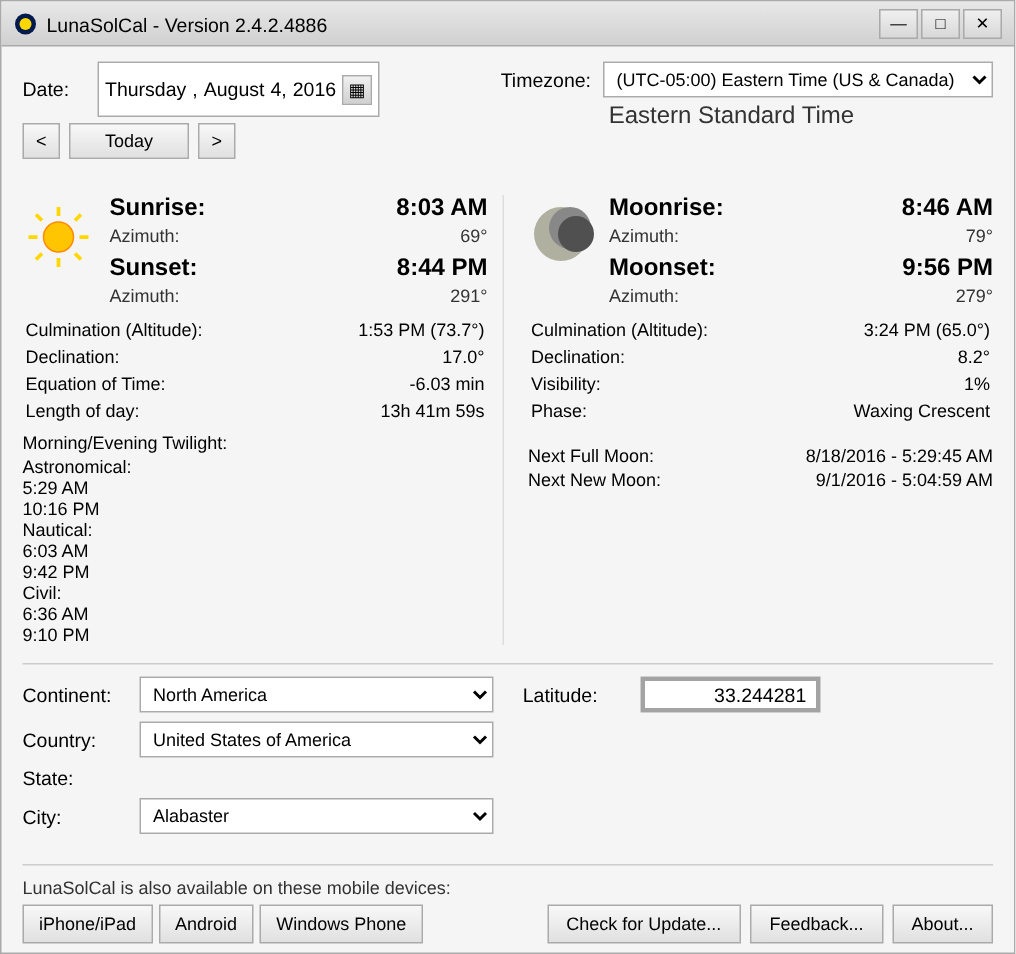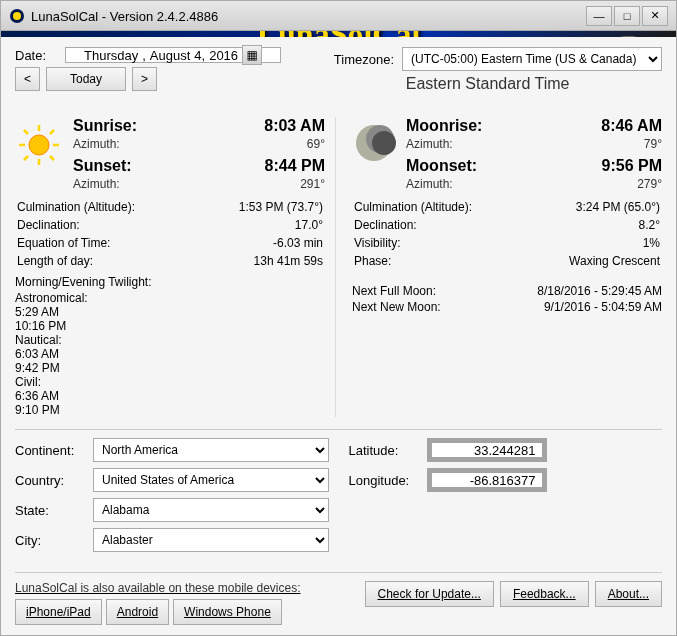--- a/index.html
+++ b/index.html
@@ -88,25 +88,25 @@
     }
     .date-row {
       display: flex;
       align-items: center;
       gap: 10px;
     }
     .date-label { min-width: 40px; color: #000; }
     .date-input-box {
       border: 1px solid #aaa;
       background: white;
-      padding: 2px 18px;
+      padding: 2px 4px;
       display: flex;
       align-items: center;
       gap: 4px;
-      height: 16px;
+      height: 37px;
     }
     .date-picker-btn {
       width: 20px;
       height: 20px;
       background: linear-gradient(to bottom, #f0f0f0, #d0d0d0);
       border: 1px solid #aaa;
       cursor: pointer;
       display: flex;
       align-items: center;
       justify-content: center;
@@ -184,36 +184,35 @@
       gap: 6px;
     }
     .loc-row {
       display: flex;
       align-items: center;
       gap: 8px;
     }
     .loc-label { min-width: 70px; font-size: 13px; }
     .loc-select { flex: 1; }
     .coord-input {
-      border: 5px solid #a3a3a3;
+      border: 3px solid #a3a3a3;
       background: white;
       padding: 2px 6px;
       height: 24px;
       font-size: 13px;
       width: 120px;
       text-align: right;
     }
     .bottom-section {
       display: flex;
-      align-items: flex-start;
+      align-items: flex-end;
       justify-content: space-between;
       border-top: 1px solid #ccc;
       padding-top: 8px;
       margin-top: 12px;
-      text-decoration: underline;
     }
     .mobile-label { font-size: 12px; color: #333; margin-bottom: 4px; }
     .mobile-btns { display: flex; gap: 4px; }
     .mobile-btn {
       height: 26px;
       background: linear-gradient(to bottom, #f8f8f8, #e0e0e0);
       border: 1px solid #aaa;
       cursor: pointer;
       font-size: 12px;
       padding: 0 10px;
@@ -457,39 +456,32 @@
           </select>
         </div>
         <div class="loc-row">
           <span class="loc-label">Country:</span>
           <select class="loc-select">
             <option>United States of America</option>
           </select>
         </div>
         <div class="loc-row">
           <span class="loc-label">State:</span>
-          <select class="loc-select">
-            <option>Alabama</option>
-          </select>
         </div>
         <div class="loc-row">
           <span class="loc-label">City:</span>
           <select class="loc-select">
             <option>Alabaster</option>
           </select>
         </div>
       </div>
       <div class="location-right">
         <div class="loc-row">
           <span class="loc-label">Latitude:</span>
           <input class="coord-input" type="text" value="33.244281" style="">
-        </div>
-        <div class="loc-row">
-          <span class="loc-label">Longitude:</span>
-          <input class="coord-input" type="text" value="-86.816377" style="">
         </div>
       </div>
     </div>
 
     <div class="bottom-section">
       <div>
         <div class="mobile-label">LunaSolCal is also available on these mobile devices:</div>
         <div class="mobile-btns">
           <button class="mobile-btn">iPhone/iPad</button>
           <button class="mobile-btn">Android</button>

